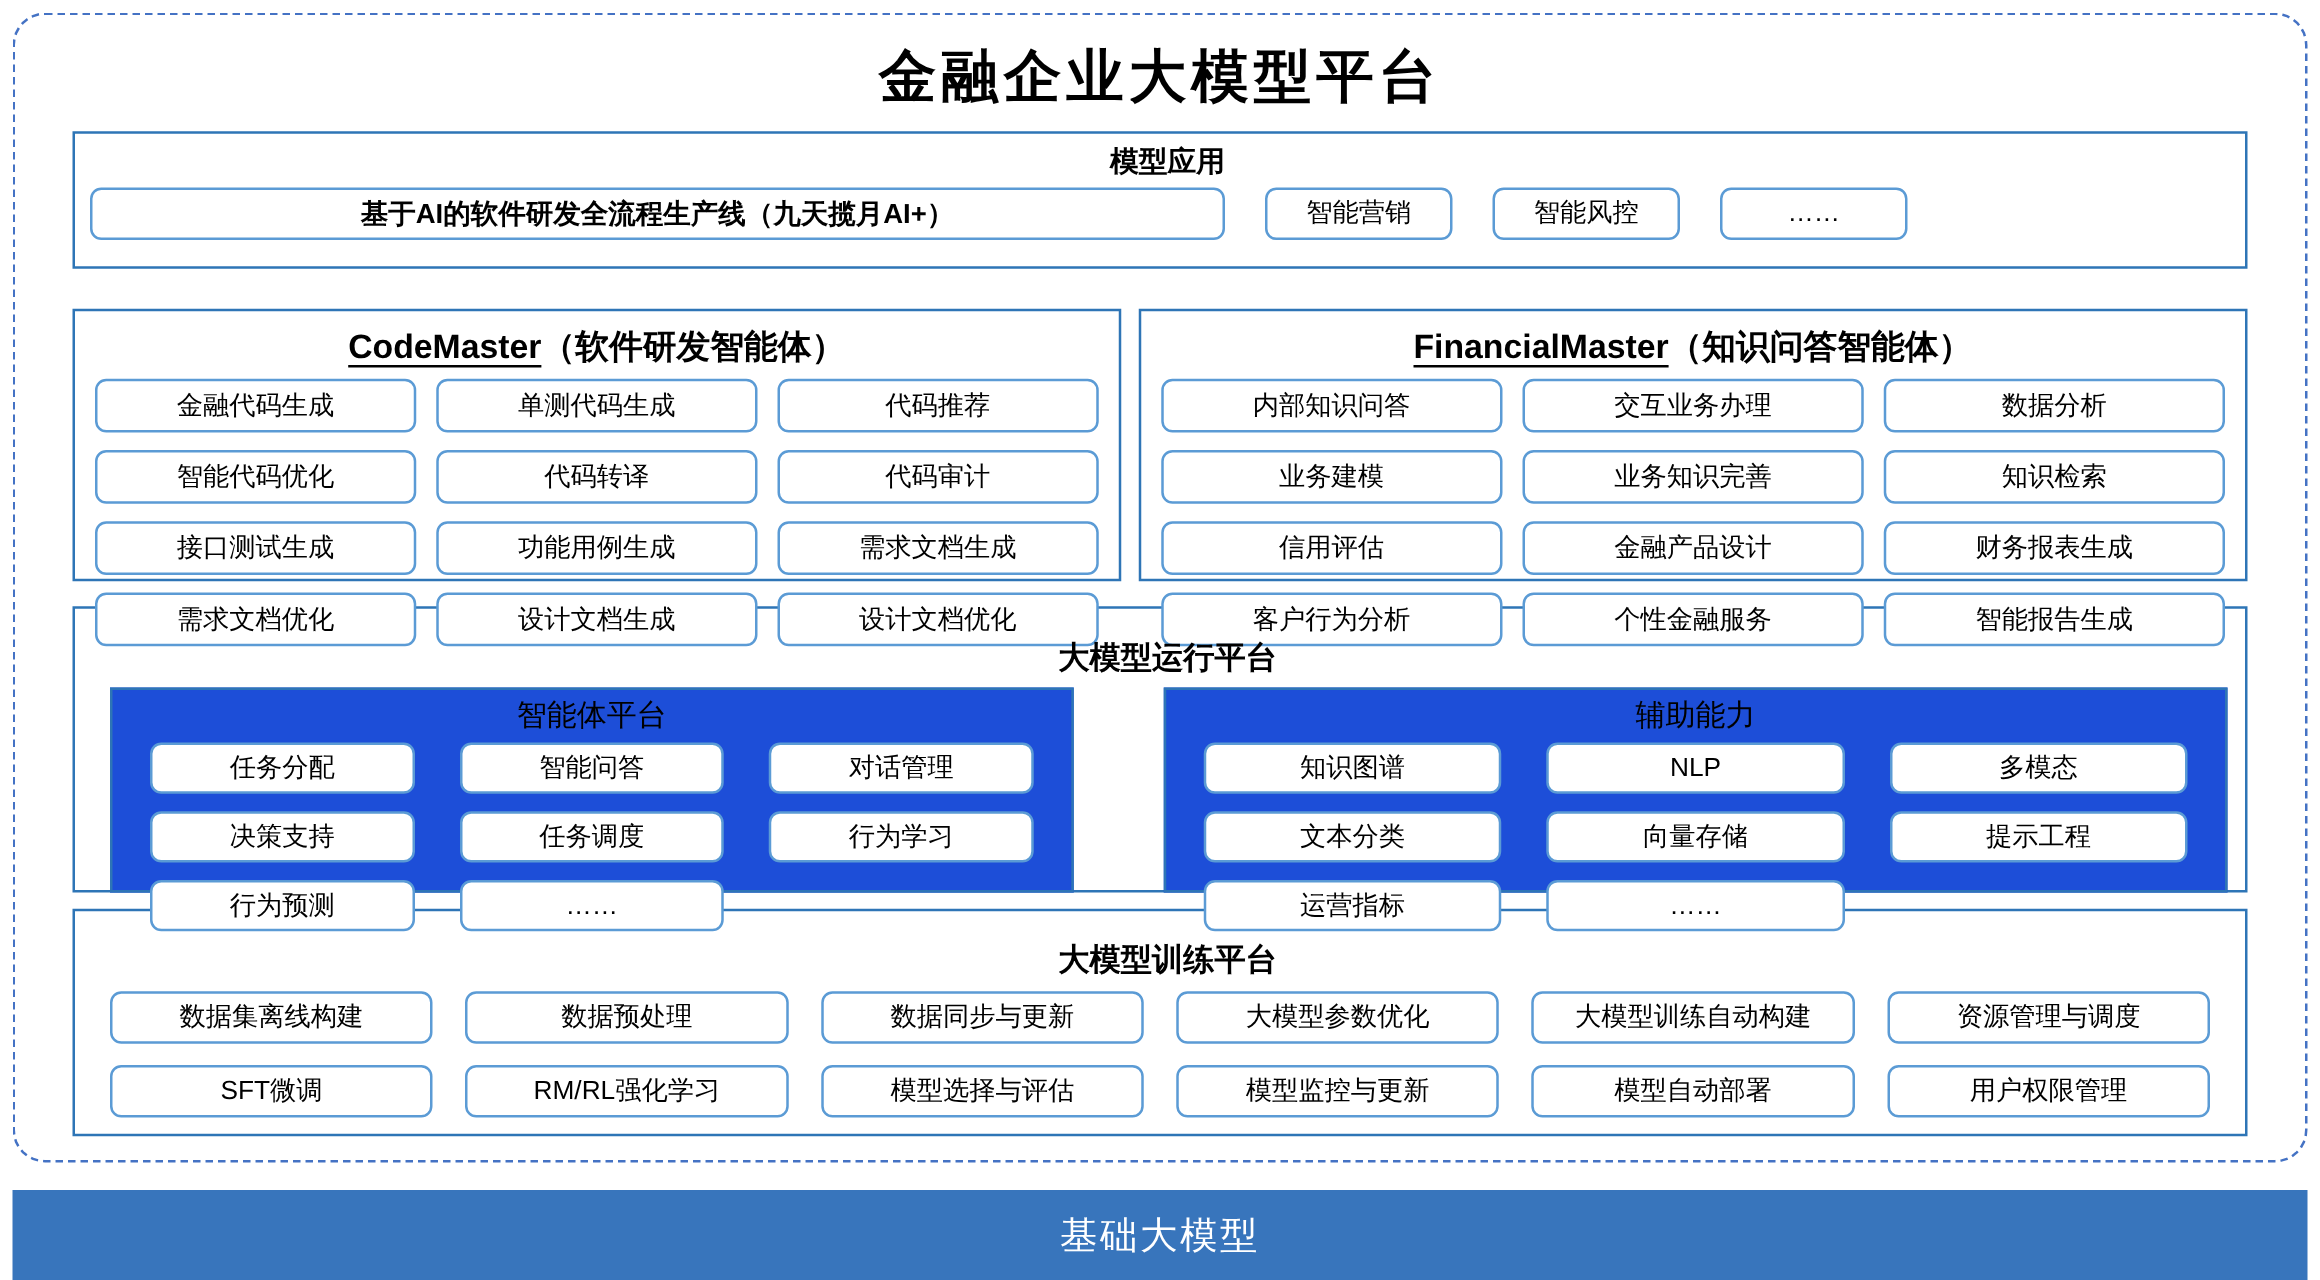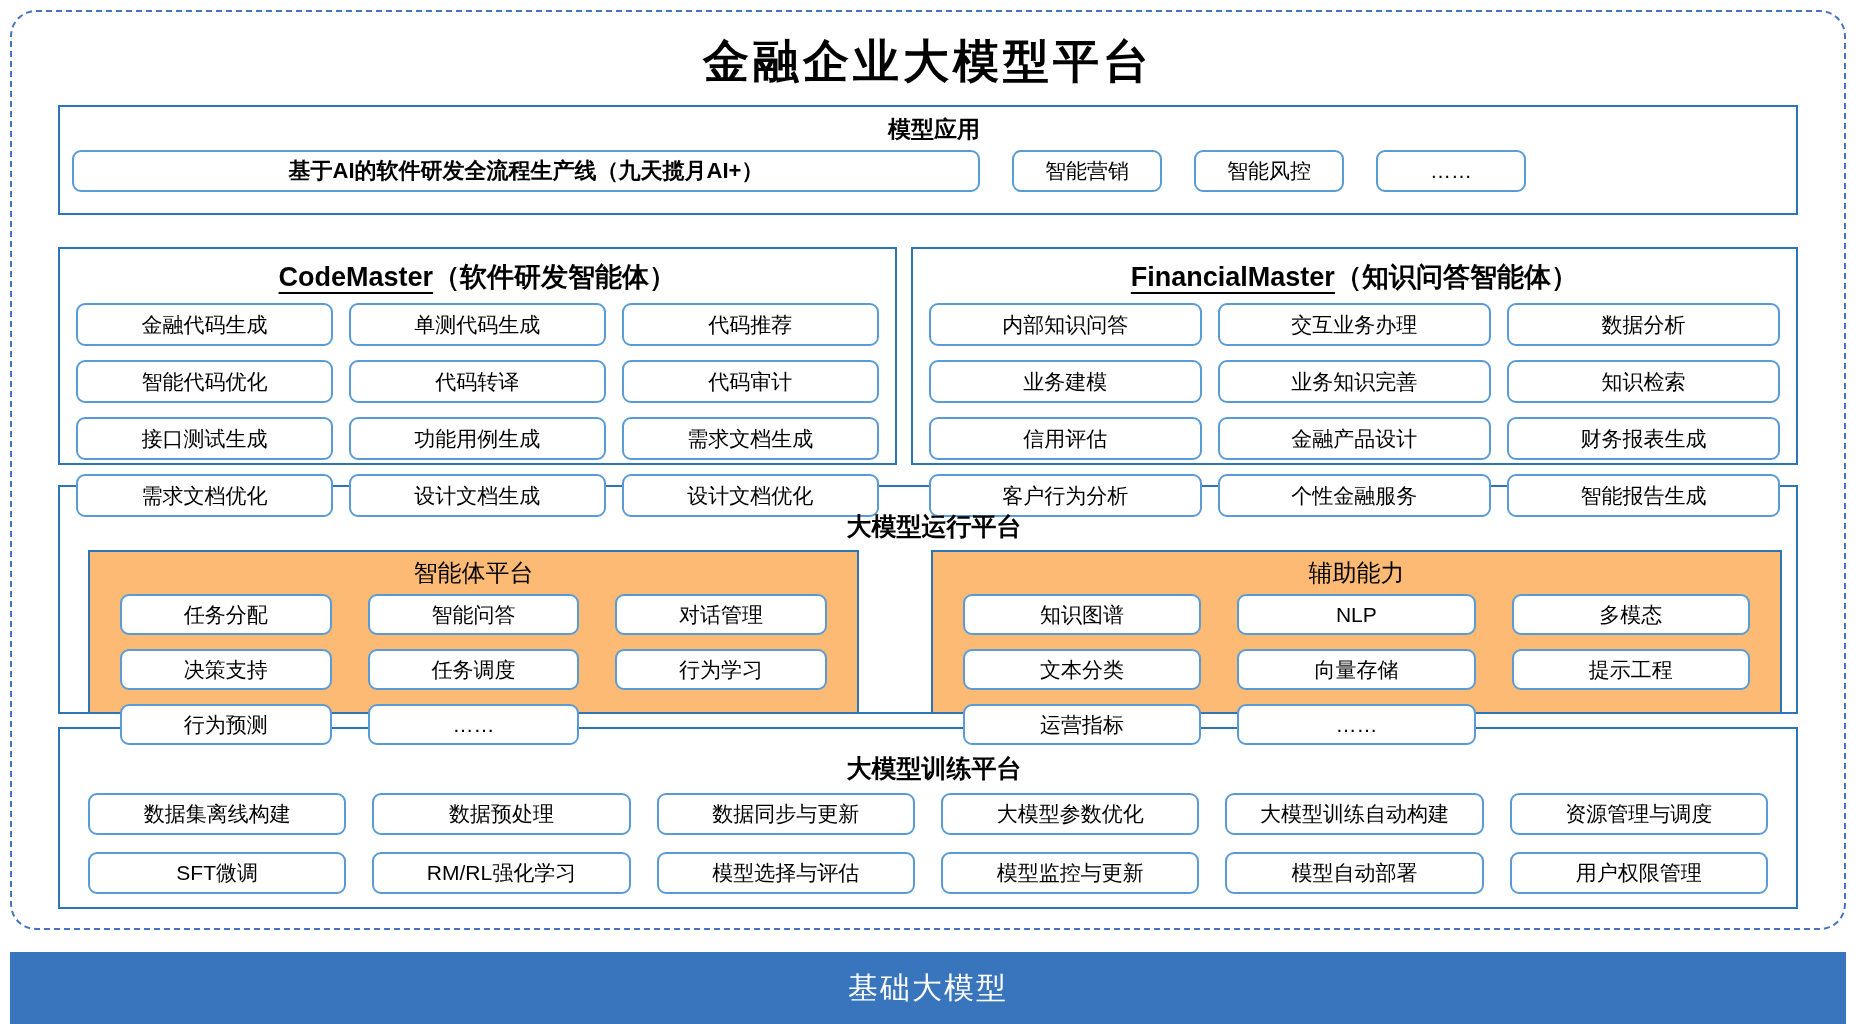--- a/index.html
+++ b/index.html
@@ -48,21 +48,21 @@
   }
   .grid4{
     display:grid;grid-template-columns:repeat(3,1fr);
     column-gap:16px;row-gap:14px;padding:0 16px 14px 16px;
   }
   .grid4 .btn{height:43px;}
   
   .sec-runtime{height:229px;margin-bottom:13px;}
   .runtime-row{display:flex;gap:72px;margin:7px 14px 0 28px;}
   .group{
-    box-sizing:border-box;border:2px solid #2e75b6;background:#fdba74;height:164px;
+    box-sizing:border-box;border:2px solid #2e75b6;background:#1d4ed8;height:164px;
   }
   .group.left{flex:0 0 45.5%;}
   .group.right{flex:1;}
   .group-label{text-align:center;font-size:24px;line-height:32px;padding-top:5px;}
   .group .grid4{column-gap:36px;row-gap:14px;padding:5px 30px 18px 30px;}
   .group .grid4 .btn{height:41px;}
   
   .sec-training{height:182px;}
   .grid6{
     display:grid;grid-template-columns:repeat(6,1fr);

